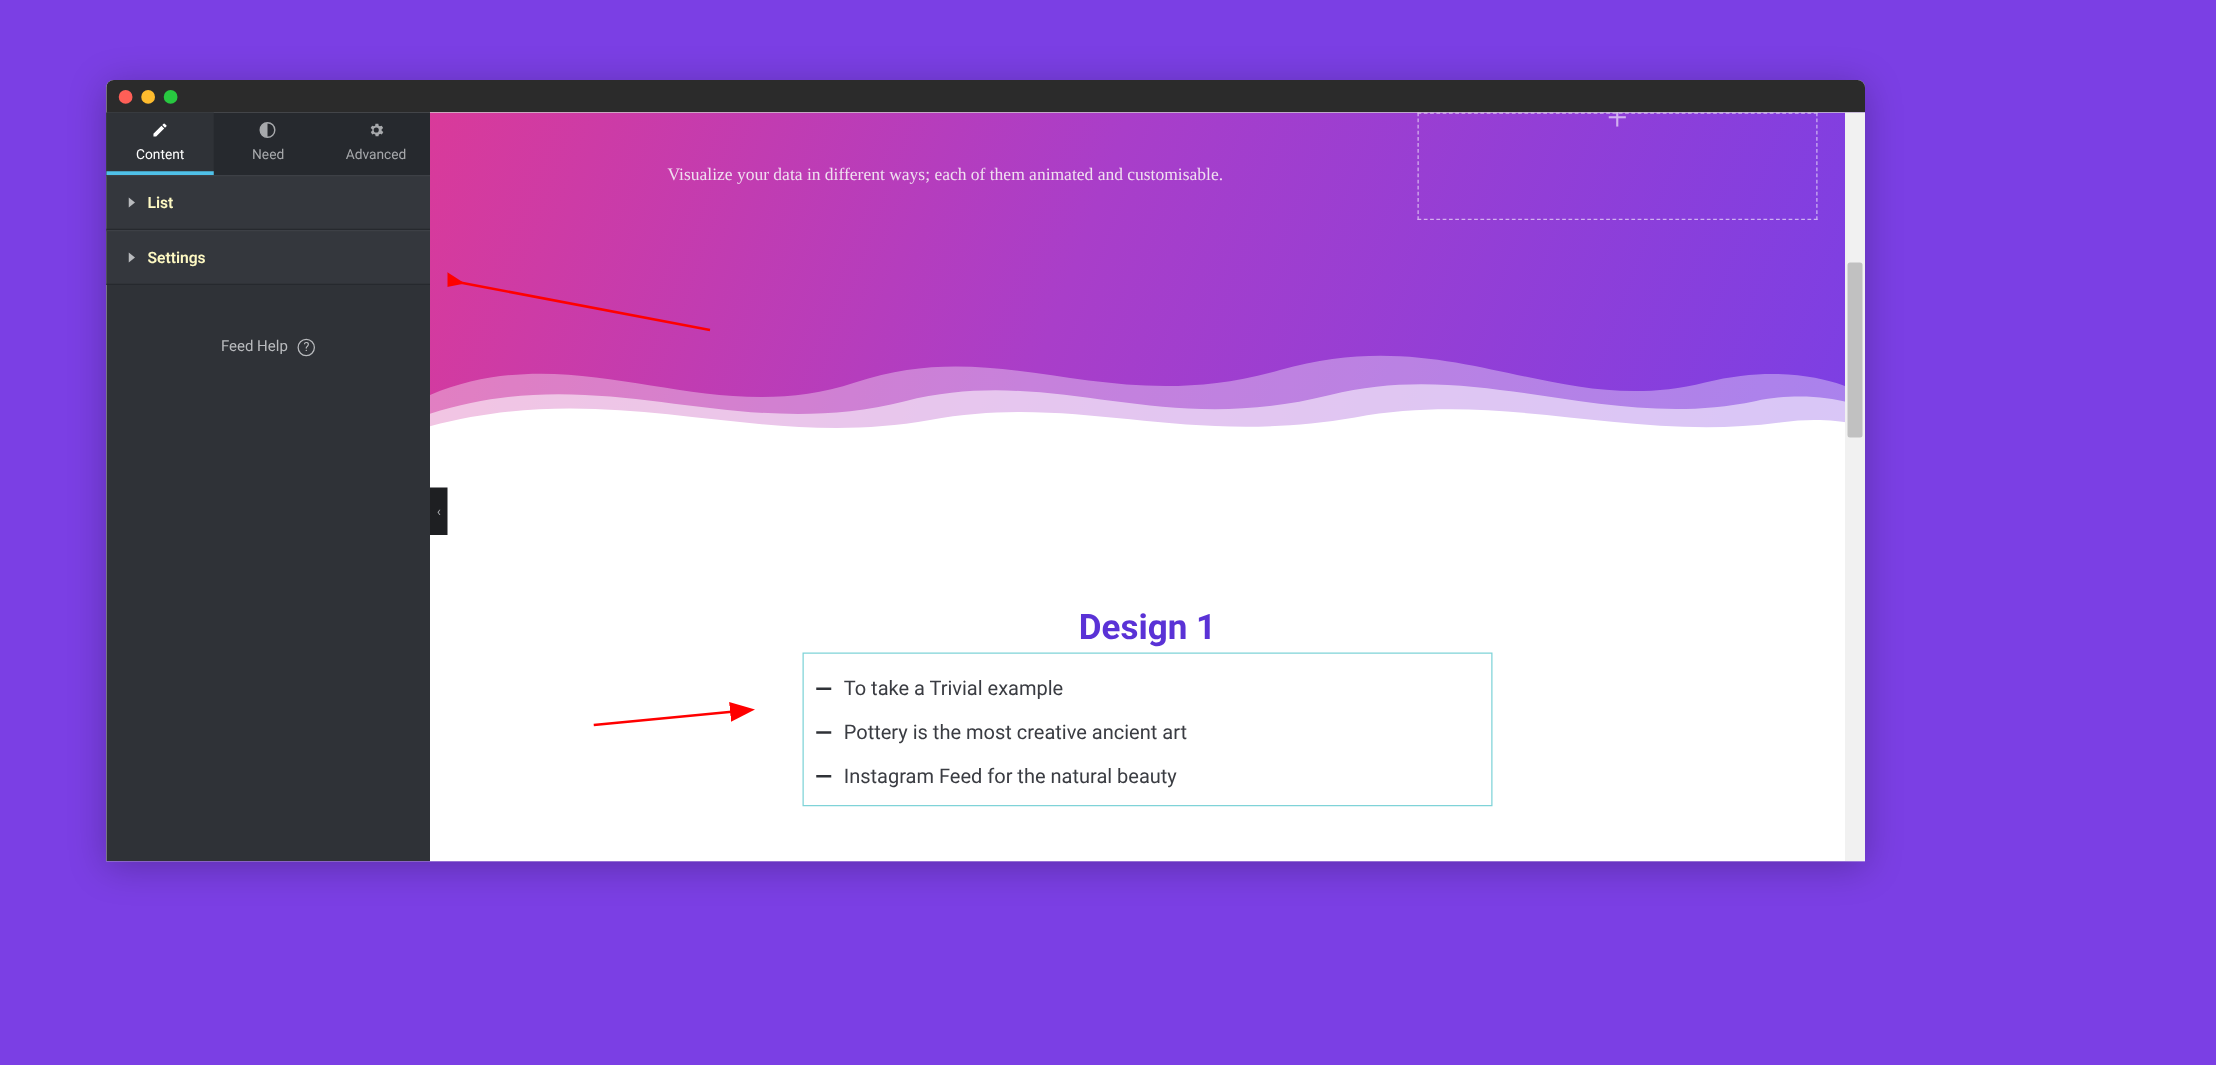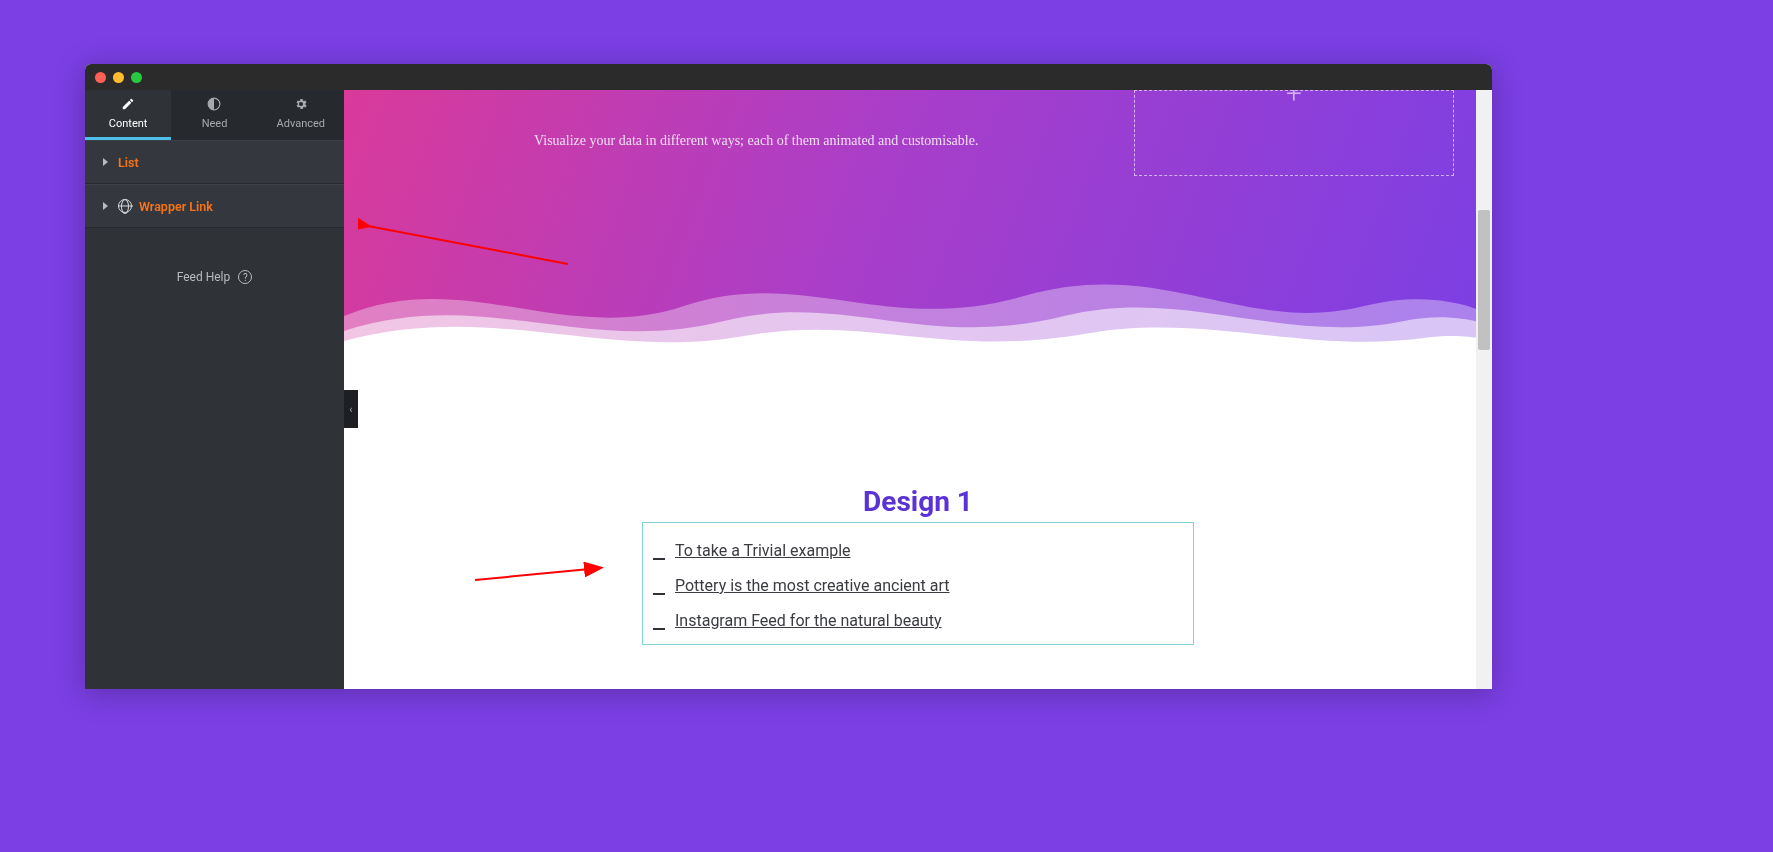--- a/index.html
+++ b/index.html
@@ -77,21 +77,21 @@
   .tab svg { width: 14px; height: 14px; fill: currentColor; }
   .panel-row {
     height: 44px;
     background: #34373d;
     border-bottom: 1px solid #26292e;
     border-top: 1px solid #3d4046;
     display: flex;
     align-items: center;
     padding: 16px 18px;
     cursor: pointer;
-    color: #f97316;
+    color: #fef9c3;
     font-weight: 600;
     font-size: 12.5px;
   }
   .panel-row .caret {
     margin-right: 10px;
     width: 0; height: 0;
     border-top: 4px solid transparent;
     border-bottom: 4px solid transparent;
     border-left: 5px solid #b9bbbe;
   }
@@ -165,23 +165,23 @@
     position: absolute; top: 395px; left: 0; right: 0; text-align: center;
     color: #5a32d6; font-size: 28px; font-weight: 700;
   }
   .list-widget {
     position: absolute; top: 432px; left: 50%; transform: translateX(-50%);
     width: 552px; border: 1px solid #7fd3d8;
     padding: 10px 10px 6px 10px;
     background: #fff;
   }
   .li-row {
-    display: flex; align-items: flex-end;
+    display: flex; align-items: center;
     padding: 8px 0;
-    color: #3a3c42; font-size: 16px; text-decoration: underline;
+    color: #3a3c42; font-size: 16px;
   }
   .li-dash {
     width: 12px; height: 2px; background: #2f3237; margin-right: 10px; flex-shrink: 0;
   }
   .scrollbar {
     position: absolute; right: 0; top: 0; bottom: 0; width: 16px;
     background: #f1f1f1;
   }
   .scroll-thumb {
     position: absolute; left: 2px; right: 2px; top: 120px; height: 140px;
@@ -231,22 +231,21 @@
           <span>Advanced</span>
         </div>
       </div>
 
       <div class="panel-row">
         <span class="caret"></span>
         <span>List</span>
       </div>
       <div class="panel-row">
         <span class="caret"></span>
-        <span class="globe"></span>
-        <span>Wrapper Link</span>
+        <span>Settings</span>
       </div>
 
       <div class="help">
         <span>Feed Help</span>
         <span class="help-ico">?</span>
       </div>
     </div>
 
     <div class="collapse">
       <span>‹</span>

